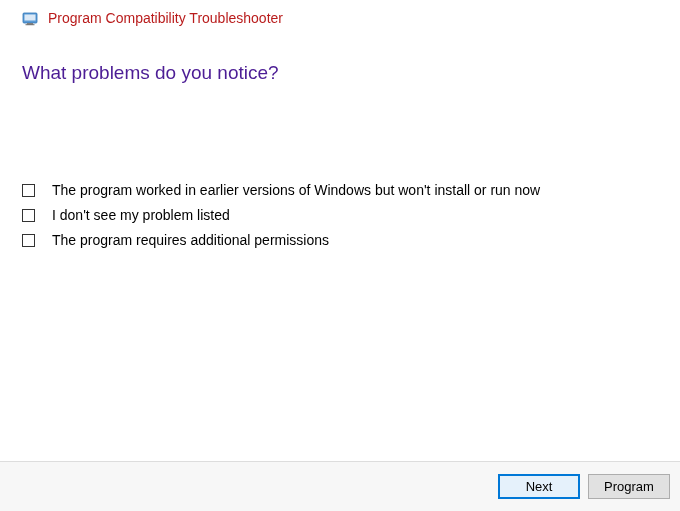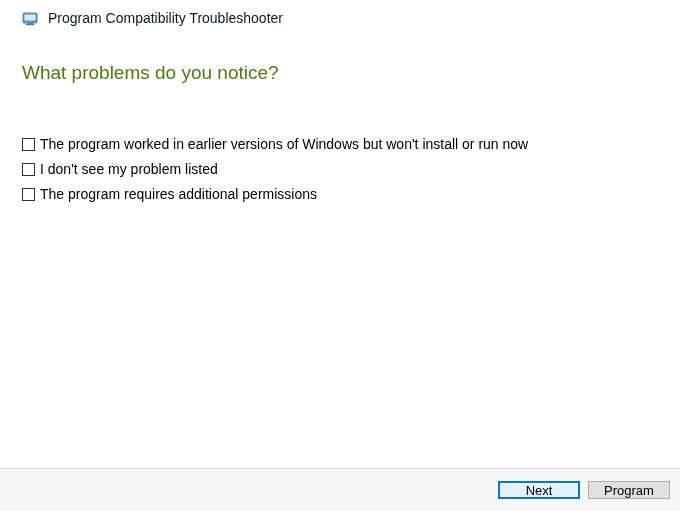--- a/index.html
+++ b/index.html
@@ -20,41 +20,41 @@
       padding: 10px 22px 8px 22px;
       gap: 10px;
     }
     .header-icon {
       width: 16px;
       height: 16px;
       flex-shrink: 0;
     }
     .header-title {
       font-size: 14px;
-      color: #0f172a;
+      color: #b91c1c;
     }
     .content {
       flex: 1;
       padding: 28px 22px 0 22px;
     }
     .heading {
-      color: #4d7c0f;
+      color: #4c1d95;
       font-size: 19px;
       font-weight: 400;
-      margin-bottom: 52px;
+      margin-bottom: 98px;
     }
     .options {
       display: flex;
       flex-direction: column;
       gap: 9px;
     }
     .option-row {
       display: flex;
       align-items: center;
-      gap: 5px;
+      gap: 17px;
       cursor: default;
     }
     .checkbox {
       width: 13px;
       height: 13px;
       border: 1px solid #333;
       background: #fff;
       flex-shrink: 0;
     }
     .option-label {
@@ -64,21 +64,21 @@
     .footer {
       border-top: 1px solid #ddd;
       padding: 12px 10px 12px 0;
       display: flex;
       justify-content: flex-end;
       gap: 8px;
       background: #f7f7f7;
     }
     .btn {
       min-width: 82px;
-      height: 18px;
+      height: 25px;
       font-family: inherit;
       font-size: 13px;
       border: 1px solid #adadad;
       background: #e1e1e1;
       cursor: pointer;
       padding: 0 10px;
     }
     .btn-primary {
       border: 2px solid #0078d7;
       background: #e5f1fb;

